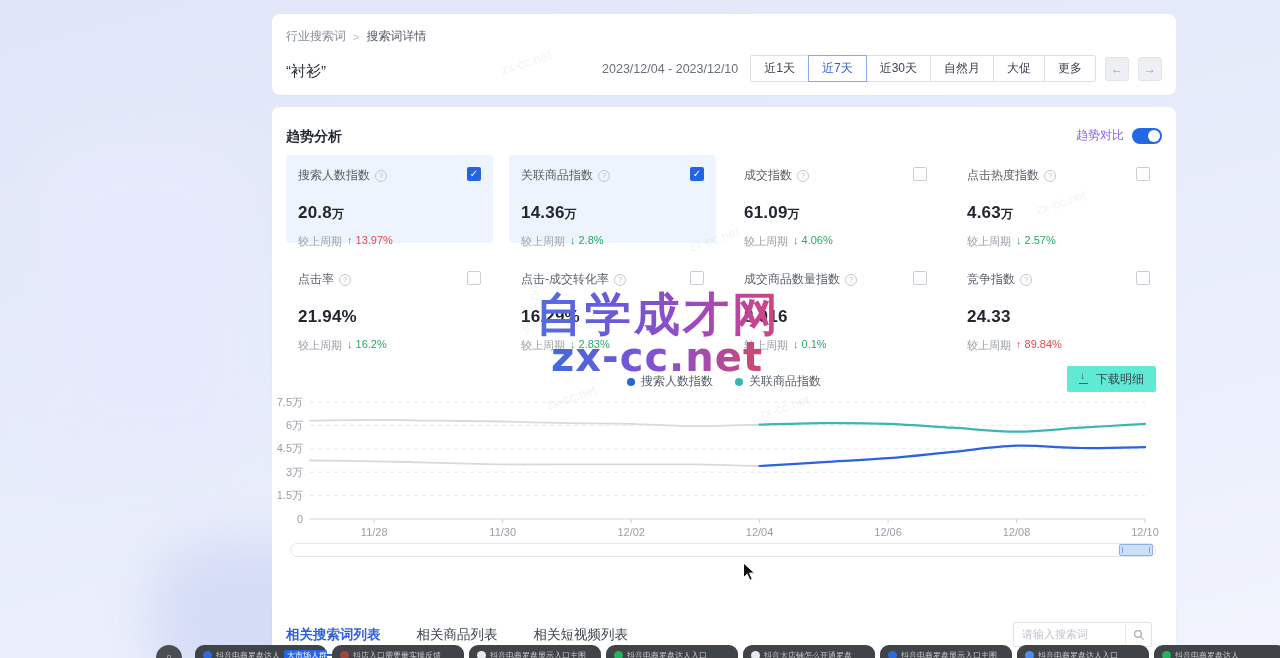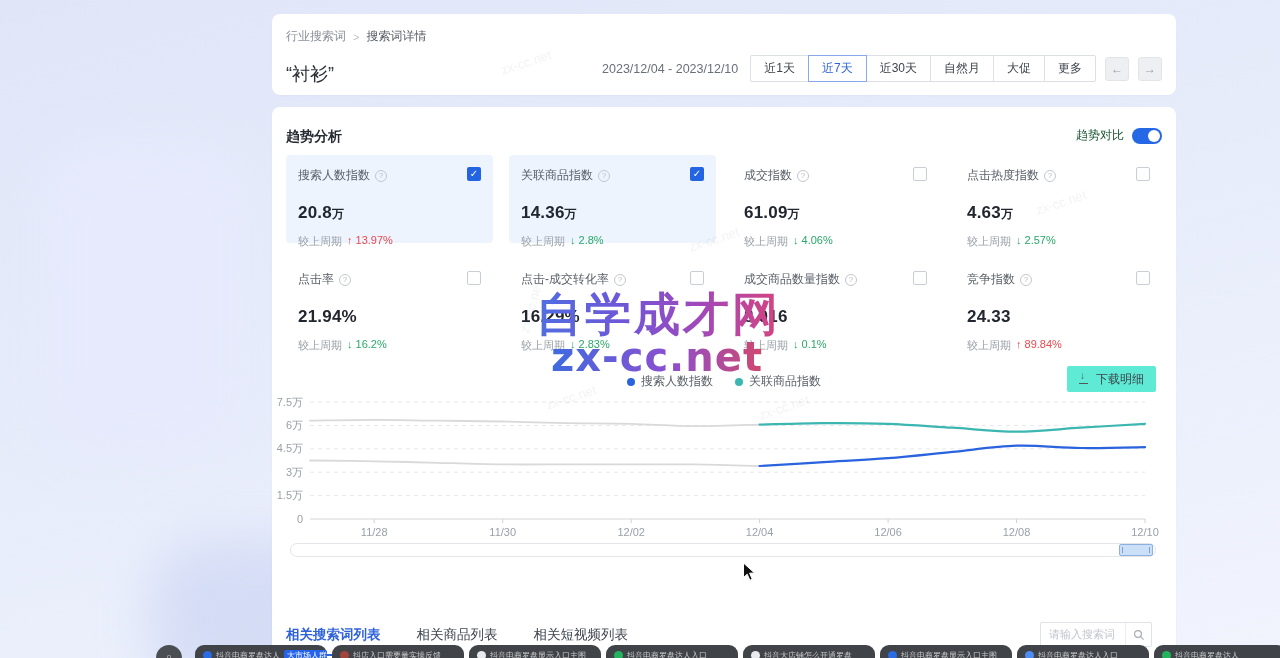--- a/index.html
+++ b/index.html
@@ -16,33 +16,33 @@
 
   .card { position:absolute; left:272px; width:904px; background:#fff; border-radius:8px; box-shadow:0 1px 2px rgba(60,80,140,.04); }
   .top-card { top:14px; height:81px; }
   .main-card { top:107px; height:589px; }
   .bottom-card { top:604px; height:80px; }
 
   
   .breadcrumb { position:absolute; left:14px; top:14px; font-size:12px; color:#8a8f99; display:flex; align-items:center; gap:7px; }
   .crumb-sep::before { content:">"; color:#b9bec7; font-size:11px; }
   .crumb-current { color:#555b65; }
-  .keyword { position:absolute; left:14px; top:48px; font-size:18px; color:#2a2e35; }
+  .keyword { position:absolute; left:14px; top:48px; font-size:15px; color:#2a2e35; }
   .filters { position:absolute; right:14px; top:41px; display:flex; align-items:center; }
   .date-range { font-size:12.5px; color:#6a6f78; margin-right:12px; }
   .seg { display:flex; }
   .seg-btn { height:27px; line-height:25px; padding:0 13px; font-size:12px; color:#3d434d; background:#fff; border:1px solid #dcdfe3; margin-left:-1px; cursor:pointer; position:relative; }
   .seg-btn:first-child { border-radius:2px 0 0 2px; margin-left:0; }
   .seg-btn:last-child { border-radius:0 2px 2px 0; }
   .seg-btn.active { color:#2f62d9; border-color:#8aa9ea; z-index:2; }
   .nav-btn { width:24px; height:24px; margin-left:9px; background:#edeff2; border:1px solid #e2e4e8; border-radius:3px; color:#969ca6; font-size:12px; display:flex; align-items:center; justify-content:center; }
 
   
   .trend-title { position:absolute; left:14px; top:21px; font-size:14px; font-weight:700; color:#262b33; }
-  .compare { position:absolute; right:14px; top:20px; display:flex; align-items:center; gap:8px; font-size:12px; color:#14532d; }
+  .compare { position:absolute; right:14px; top:20px; display:flex; align-items:center; gap:8px; font-size:12px; color:#8b5cf6; }
   .toggle { width:30px; height:16px; border-radius:8px; background:#2468e5; position:relative; cursor:pointer; }
   .toggle-knob { position:absolute; right:2px; top:2px; width:12px; height:12px; border-radius:50%; background:#fff; }
 
   
   .metrics { position:absolute; left:14px; top:48px; width:876px; display:grid; grid-template-columns:repeat(4,1fr); column-gap:16px; row-gap:16px; }
   .metric { position:relative; height:88px; padding:12px 12px 12px; border-radius:4px; }
   .metric.hl { background:#edf4fd; }
   .metric-label { display:flex; align-items:center; gap:5px; font-size:12px; color:#5a6068; }
   .info-icon { width:12px; height:12px; border:1px solid #c3c8cf; border-radius:50%; color:#b6bcc4; font-size:8px; line-height:10px; text-align:center; flex:none; }
   .checkbox { position:absolute; right:12px; top:12px; width:14px; height:14px; border-radius:2px; }
@@ -69,21 +69,21 @@
   .brush { position:absolute; left:18px; top:436px; width:866px; height:14px; border:1px solid #e4e6ea; border-radius:7px; background:#fff; }
   .brush-sel { position:absolute; right:2px; top:0px; height:12px; width:34px; background:#cbdff7; border:1px solid #8cb0e2; border-radius:2px; }
   .brush-sel::before, .brush-sel::after { content:""; position:absolute; top:2px; bottom:2px; width:1px; background:#7aa2da; }
   .brush-sel::before { left:2px; } .brush-sel::after { right:2px; }
 
   
   .tabs-row { position:absolute; left:14px; top:22px; display:flex; gap:36px; font-size:13.5px; color:#3d434d; }
   .tab { position:relative; cursor:pointer; }
   .tab.active { color:#2f62d9; font-weight:700; }
   .tab.active::after { content:""; position:absolute; left:0; right:0; bottom:-12px; height:2px; background:#2f62d9; }
-  .kw-search { position:absolute; right:24px; top:18px; width:112px; height:25px; border:1px solid #dfe2e6; border-radius:2px; background:#fff; display:flex; align-items:center; }
+  .kw-search { position:absolute; right:24px; top:18px; width:139px; height:25px; border:1px solid #dfe2e6; border-radius:2px; background:#fff; display:flex; align-items:center; }
   .kw-input { flex:1; font-size:11px; color:#c0c4cc; padding-left:8px; white-space:nowrap; overflow:hidden; }
   .kw-icon { width:26px; height:100%; border-left:1px solid #ececf0; display:flex; align-items:center; justify-content:center; }
 
   
   .wm1 { position:absolute; left:536px; top:284px; font-size:46px; font-weight:700; letter-spacing:3px; font-family:"DejaVu Sans",sans-serif;
     background:linear-gradient(90deg,#4f6fe0 0%,#6e57d8 35%,#a348b8 68%,#d6437e 100%);
     -webkit-background-clip:text; background-clip:text; color:transparent; z-index:40; }
   .wm2 { position:absolute; left:551px; top:334px; font-size:40px; font-weight:700; letter-spacing:1px; font-family:"DejaVu Sans",sans-serif;
     background:linear-gradient(90deg,#3f6be0 0%,#8a4fd0 55%,#d0486e 100%);
     -webkit-background-clip:text; background-clip:text; color:transparent; z-index:40; }

